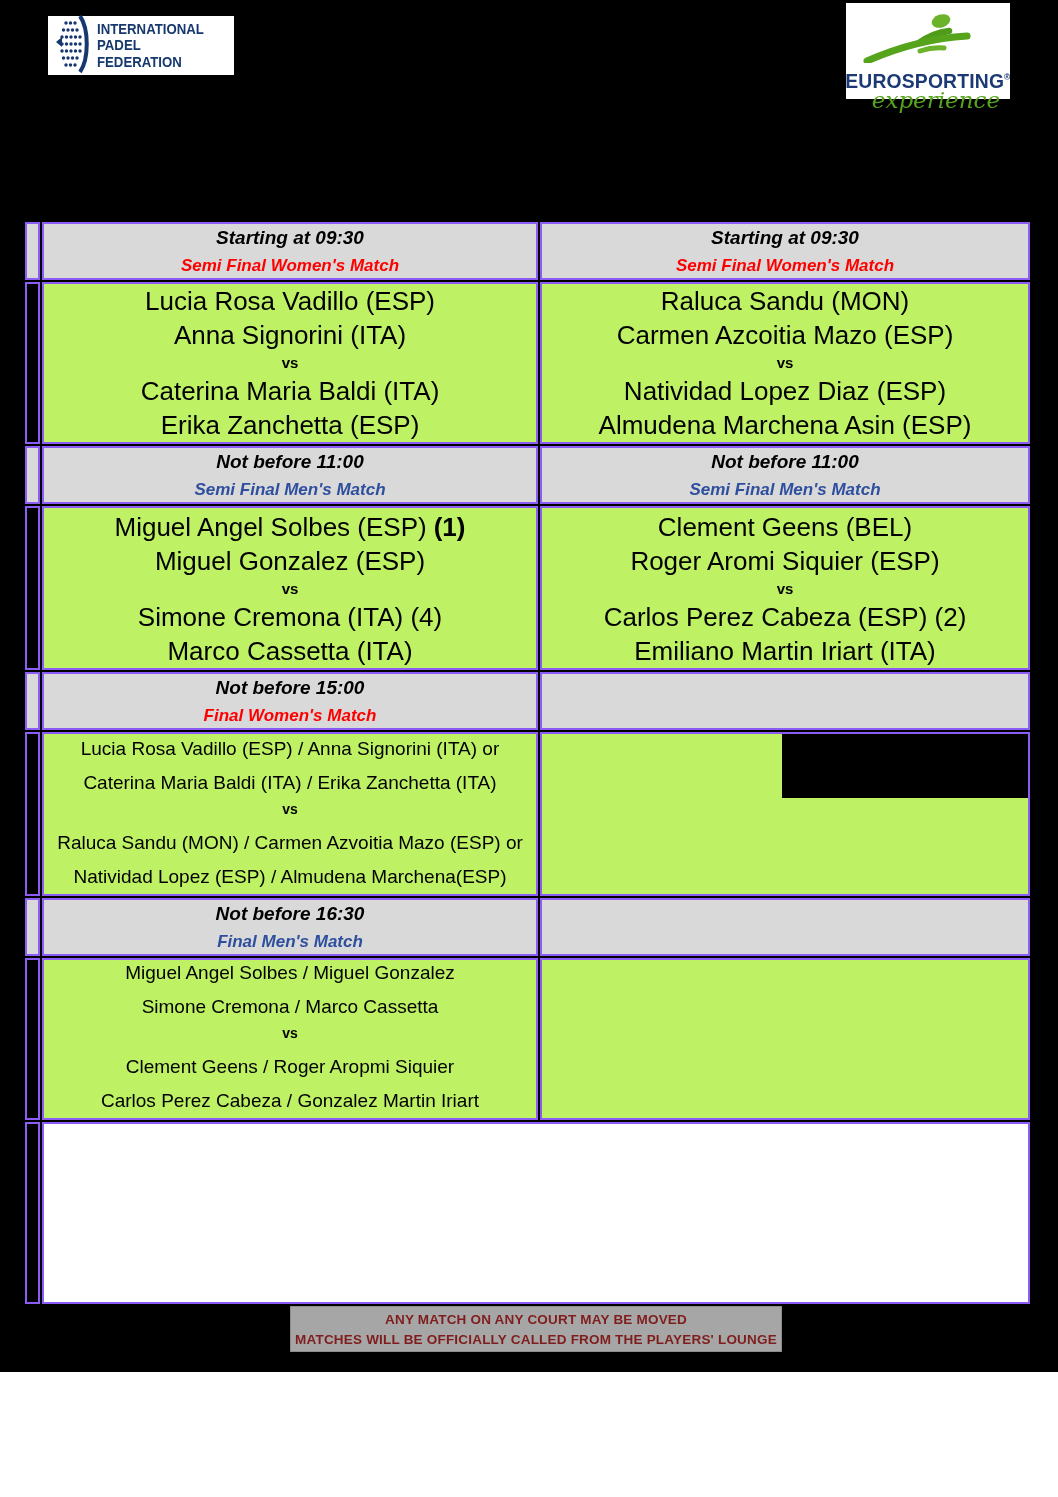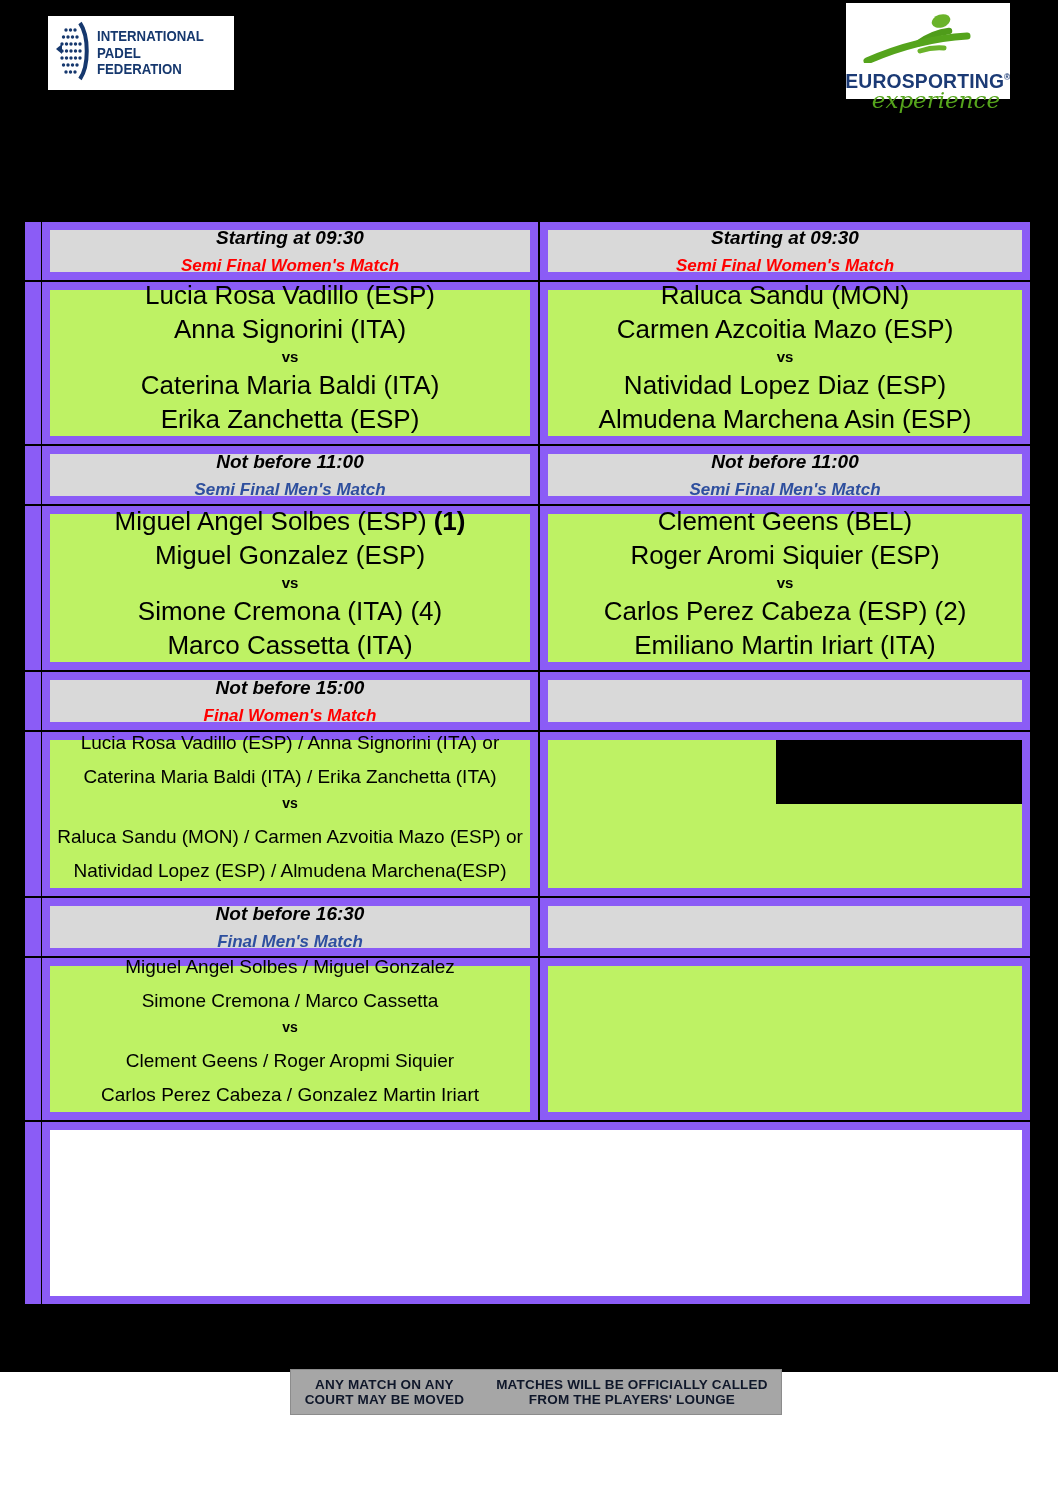--- a/index.html
+++ b/index.html
@@ -2,55 +2,55 @@
 <html><head>
 <meta charset="utf-8">
 <style>
   html,body{margin:0;padding:0;background:#444;}
   .page{position:relative;width:1058px;height:1497px;background:#ffffff;
         font-family:"Liberation Sans",sans-serif;overflow:hidden;margin:0 auto;}
   .black-area{position:absolute;left:0;top:0;width:1058px;height:1372px;background:#000;}
 
   
   .logo-box{position:absolute;background:#fff;box-sizing:border-box;}
-  .ipf{left:48px;top:16px;width:186px;height:74px;display:flex;align-items:center;padding:4px 6px;gap:7px;}
+  .ipf{left:48px;top:16px;width:186px;height:59px;display:flex;align-items:center;padding:4px 6px;gap:7px;}
   .ipf-text{color:#16386e;font-weight:bold;font-size:15px;line-height:16.5px;
             transform:scaleX(.88);transform-origin:left center;white-space:nowrap;}
   .es{left:846px;top:3px;width:164px;height:96px;display:flex;flex-direction:column;align-items:center;justify-content:flex-start;padding-top:10px;}
   .es-word{color:#1b3a75;font-weight:bold;font-size:21px;letter-spacing:.2px;line-height:20px;white-space:nowrap;transform:scaleX(.92);}
   .es-word sup{font-size:9px;}
   .es-tag{color:#55a41c;font-style:italic;font-size:23px;line-height:19px;
           font-family:"DejaVu Serif",serif;align-self:flex-end;margin-right:10px;}
 
   
   .schedule{position:absolute;left:25px;top:222px;width:1005px;
             display:grid;grid-template-columns:15px 496px 1fr;
             grid-template-rows:58px 162px 58px 164px 58px 164px 58px 162px 182px;
             gap:2px;background:#000;}
-  .cell{box-sizing:border-box;border:8px solid #8b5cf6;}
+  .cell{box-sizing:border-box;border:2px solid #8b5cf6;}
   .nar-h{background:#d9d9d9;}
   .nar-m{background:#000;}
   .hdr{background:#d9d9d9;display:flex;flex-direction:column;align-items:center;justify-content:center;gap:7px;text-align:center;}
   .hdr .time{font-weight:bold;font-style:italic;font-size:19px;color:#000;}
   .hdr .cat{font-weight:bold;font-style:italic;font-size:17px;}
   .match{background:#bef264;position:relative;display:flex;flex-direction:column;align-items:center;justify-content:flex-end;text-align:center;color:#000;}
   .match.big{font-size:26px;line-height:34px;}
   .match.big .vs{font-size:15px;font-weight:bold;line-height:22px;}
   .match.small{font-size:19px;line-height:34px;}
   .match.small .vs{font-size:14px;font-weight:bold;line-height:18px;}
   .match.small .team2{margin-top:8px;}
   .seed{font-weight:bold;margin-left:7px;}
   .blackrect{position:absolute;top:0;right:0;width:246px;height:64px;background:#000;}
   .bottom-box{background:#fff;grid-column:2/4;}
 
   
-  .notes{position:absolute;left:290px;top:1369px;width:492px;height:46px;background:#a6a6a6;
-         border:1px solid #8c8c8c;box-sizing:border-box;display:flex;flex-direction:row;
+  .notes{position:absolute;left:290px;top:1306px;width:492px;height:46px;background:#a6a6a6;
+         border:1px solid #8c8c8c;box-sizing:border-box;display:flex;flex-direction:column;
          align-items:center;justify-content:center;gap:5px;text-align:center;
-         font-weight:bold;font-size:13.5px;color:#0f172a;letter-spacing:.2px;}
+         font-weight:bold;font-size:13.5px;color:#7f1d1d;letter-spacing:.2px;}
 </style>
 </head>
 <body>
 
 <div class="page">
   <div class="black-area">
 
     <div class="logo-box ipf">
       <span>
         <svg width="36" height="60" viewBox="0 0 36 60">

